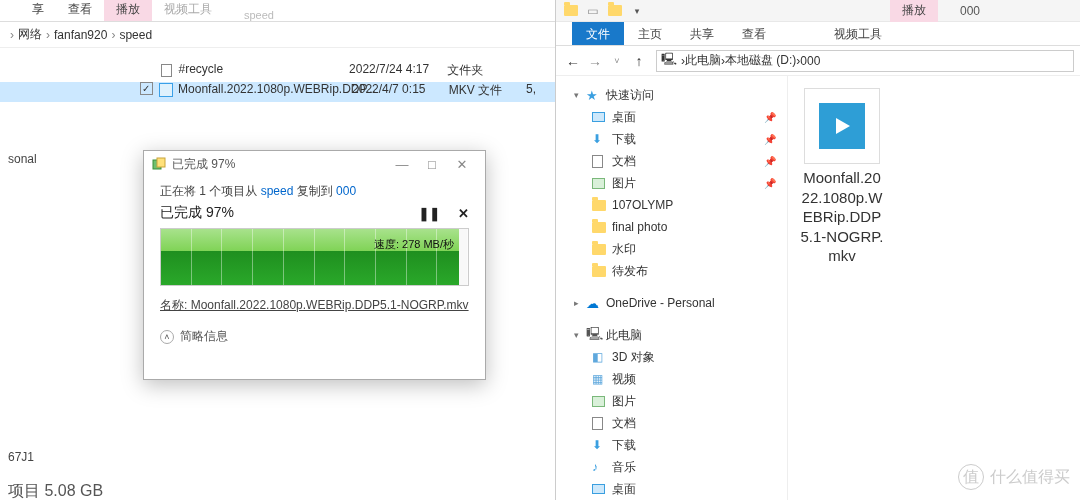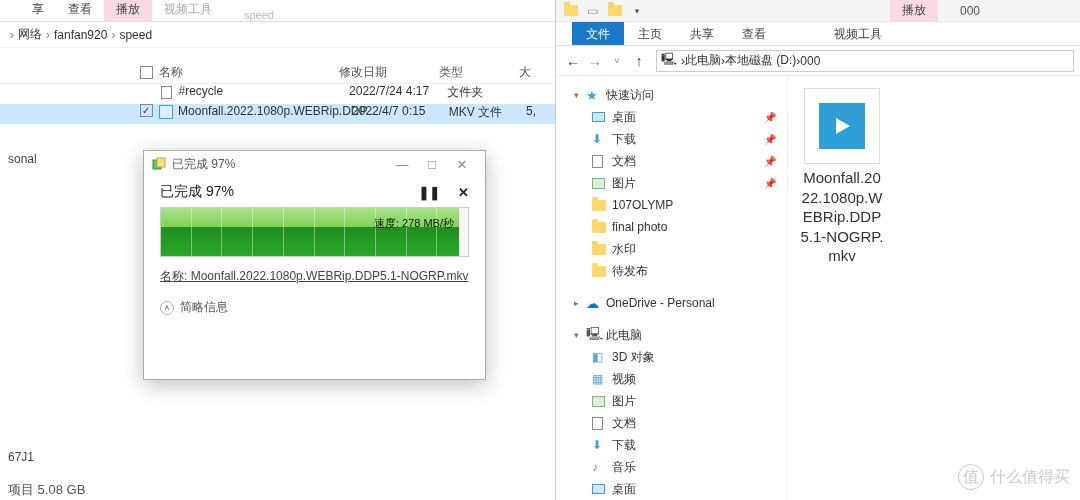--- a/index.html
+++ b/index.html
@@ -24,34 +24,34 @@
 .col-type { width: 80px; }
 .col-size { width: 30px; }
 .file-row { display: flex; align-items: flex-start; height: 20px; padding-left: 140px; font-size: 12px; }
 .file-row.selected { background: #cce8ff; }
 .file-icon { width: 16px; height: 16px; margin-right: 4px; display: inline-flex; align-items: center; justify-content: center; }
 .checkbox { width: 13px; height: 13px; border: 1px solid #888; display: inline-flex; align-items: center; justify-content: center; margin-right: 6px; font-size: 10px; }
 
 .left-sidebar-fragment { position: absolute; left: 0; top: 150px; font-size: 12px; color: #444; }
 .left-sidebar-fragment div { padding: 2px 8px; }
 
-.status-bar-left { position: absolute; bottom: 0; left: 0; height: 22px; padding: 3px 8px; font-size: 13px; color: #555; }
+.status-bar-left { position: absolute; bottom: 0; left: 0; height: 22px; padding: 3px 8px; font-size: 16px; color: #555; }
 
 
 .copy-dialog { position: absolute; left: 143px; top: 150px; width: 343px; height: 230px; background: #fff; border: 1px solid #aaa; box-shadow: 0 5px 20px rgba(0,0,0,0.25); }
 .dlg-titlebar { display: flex; align-items: center; height: 26px; padding: 0 8px; }
 .dlg-titlebar .title-icon { width: 14px; height: 14px; margin-right: 6px; }
 .dlg-title { font-size: 12px; color: #555; flex: 1; }
 .dlg-winbtn { width: 30px; text-align: center; color: #888; font-size: 13px; }
 .dlg-body { padding: 6px 16px; }
 .dlg-line1 { font-size: 12px; color: #444; margin-bottom: 4px; }
 .dlg-line1 .link { color: #0066cc; }
 .dlg-progress-label { font-size: 14px; color: #222; margin-bottom: 6px; display: flex; align-items: center; justify-content: space-between; }
 .dlg-progress-label .btns span { margin-left: 14px; font-size: 13px; font-weight: bold; cursor: pointer; }
-.progress-graph { width: 100%; height: 50px; border: 1px solid #ccc; position: relative; background: #f8f8f8; margin-bottom: 4px; }
+.progress-graph { width: 100%; height: 58px; border: 1px solid #ccc; position: relative; background: #f8f8f8; margin-bottom: 4px; }
 .progress-fill { position: absolute; left: 0; top: 0; height: 100%; width: 97%; background: linear-gradient(to bottom, #a8e28c 0%, #7fd355 40%, #1f8f1f 40%, #2aa82a 100%); }
 .progress-grid { position: absolute; inset: 0; display: flex; }
 .progress-grid div { flex: 1; border-right: 1px solid rgba(255,255,255,0.4); }
 .speed-badge { position: absolute; right: 14px; top: 8px; font-size: 11px; color: #111; }
 .dlg-details { font-size: 12px; color: #444; line-height: 1.5; margin-top: 10px; text-decoration: underline; }
 .dlg-moreinfo { margin-top: 14px; font-size: 12px; color: #555; display: flex; align-items: center; }
 .dlg-moreinfo .chev { border: 1px solid #aaa; border-radius: 50%; width: 14px; height: 14px; display: inline-flex; align-items: center; justify-content: center; margin-right: 6px; font-size: 9px; }
 
 
 .right-window { position: absolute; left: 555px; top: 0; width: 525px; height: 500px; border-left: 1px solid #ccc; background: #fff; }
@@ -111,27 +111,20 @@
   <div class="breadcrumb-bar">
     <span class="bc-sep">›</span>
     <span class="bc-item">网络</span>
     <span class="bc-sep">›</span>
     <span class="bc-item">fanfan920</span>
     <span class="bc-sep">›</span>
     <span class="bc-item">speed</span>
   </div>
 
   <div class="file-list">
-    <div class="col-headers">
-      <span class="checkbox"></span>
-      <span class="col-name">名称</span>
-      <span class="col-date">修改日期</span>
-      <span class="col-type">类型</span>
-      <span class="col-size">大</span>
-    </div>
     <div class="file-row">
       <span class="checkbox" style="visibility:hidden"></span>
       <span class="file-icon">
           <span class="ico-doc"></span>
         </span>
       <span class="col-name" style="width:174px">#recycle</span>
       <span class="col-date">2022/7/24 4:17</span>
       <span class="col-type">文件夹</span>
       <span class="col-size"></span>
     </div>
@@ -162,20 +155,23 @@
           <rect x="1" y="3" width="8" height="9" fill="#6fbf6f" stroke="#3a8f3a"></rect>
           <rect x="5" y="1" width="8" height="9" fill="#ffe17a" stroke="#c8a43a"></rect>
         </svg>
     </span>
     <span class="dlg-title">已完成 97%</span>
     <span class="dlg-winbtn">—</span>
     <span class="dlg-winbtn">□</span>
     <span class="dlg-winbtn">✕</span>
   </div>
   <div class="dlg-body">
+    <div class="dlg-line1">
+      <span>正在将 1 个项目从 </span><span class="link">speed</span><span> 复制到 </span><span class="link">000</span>
+    </div>
     <div class="dlg-progress-label">
       <span>已完成 97%</span>
       <span class="btns">
         <span>❚❚</span>
         <span>✕</span>
       </span>
     </div>
     <div class="progress-graph">
       <div class="progress-fill"></div>
       <div class="progress-grid">

